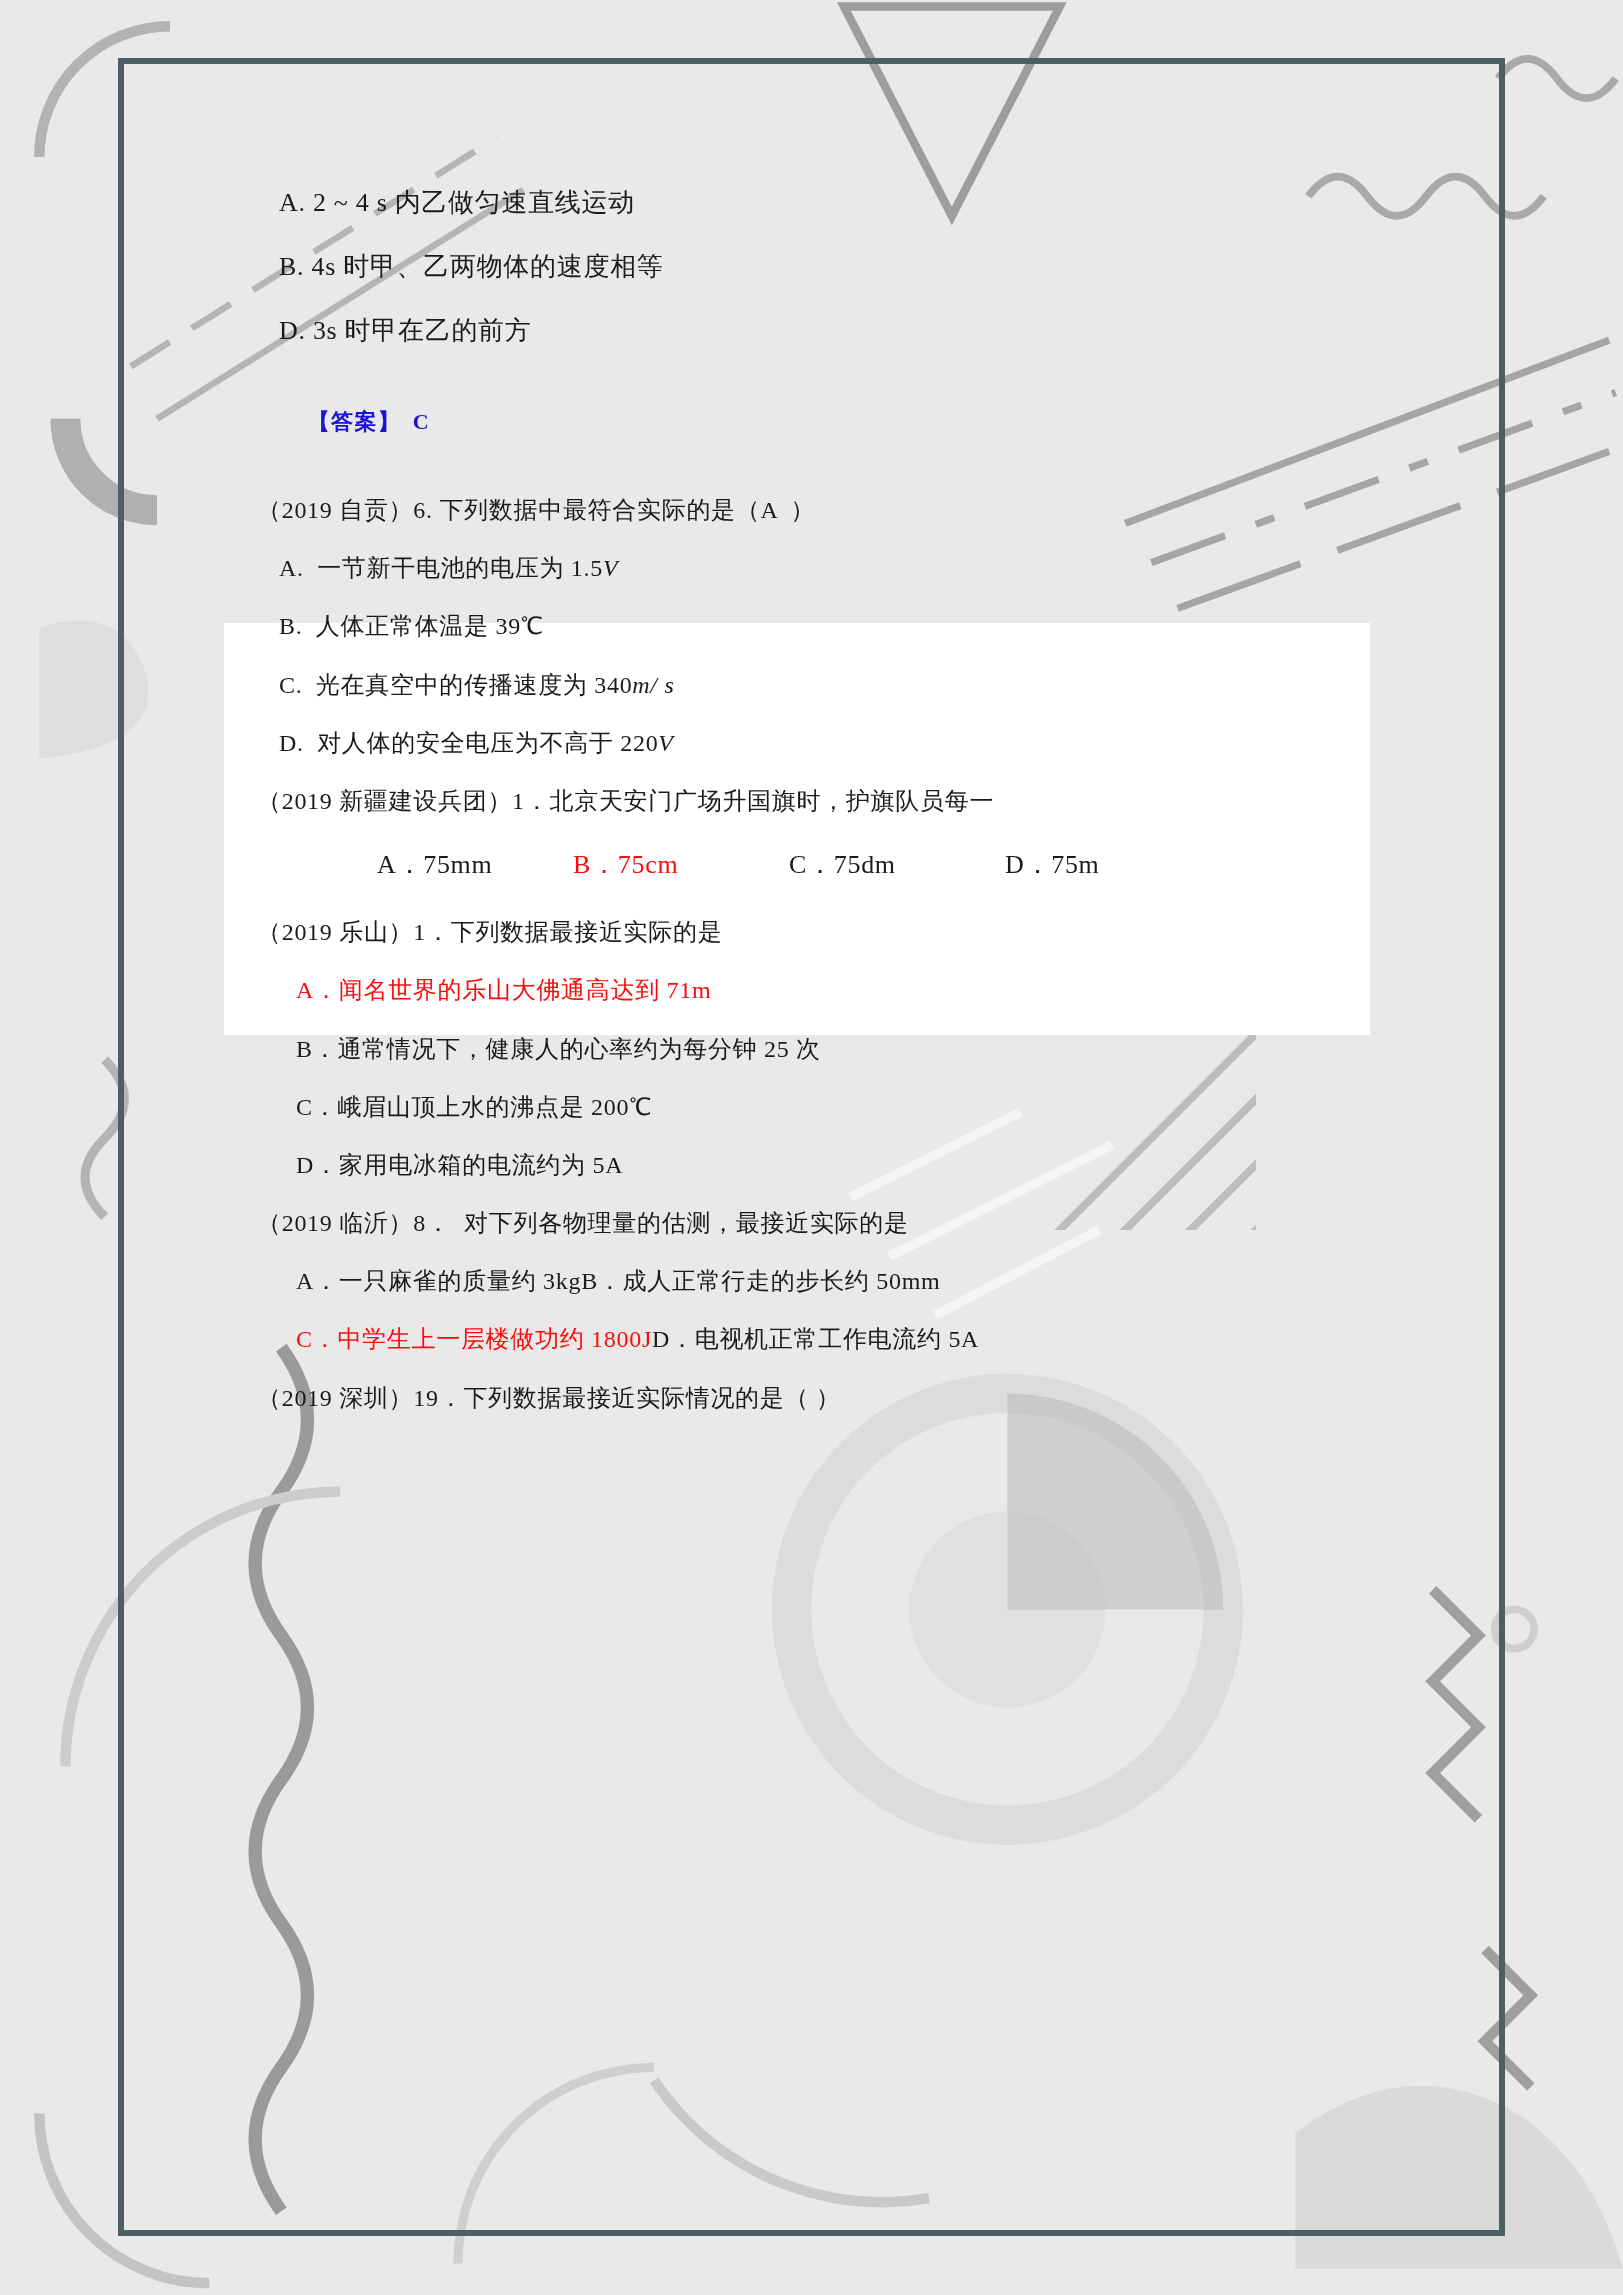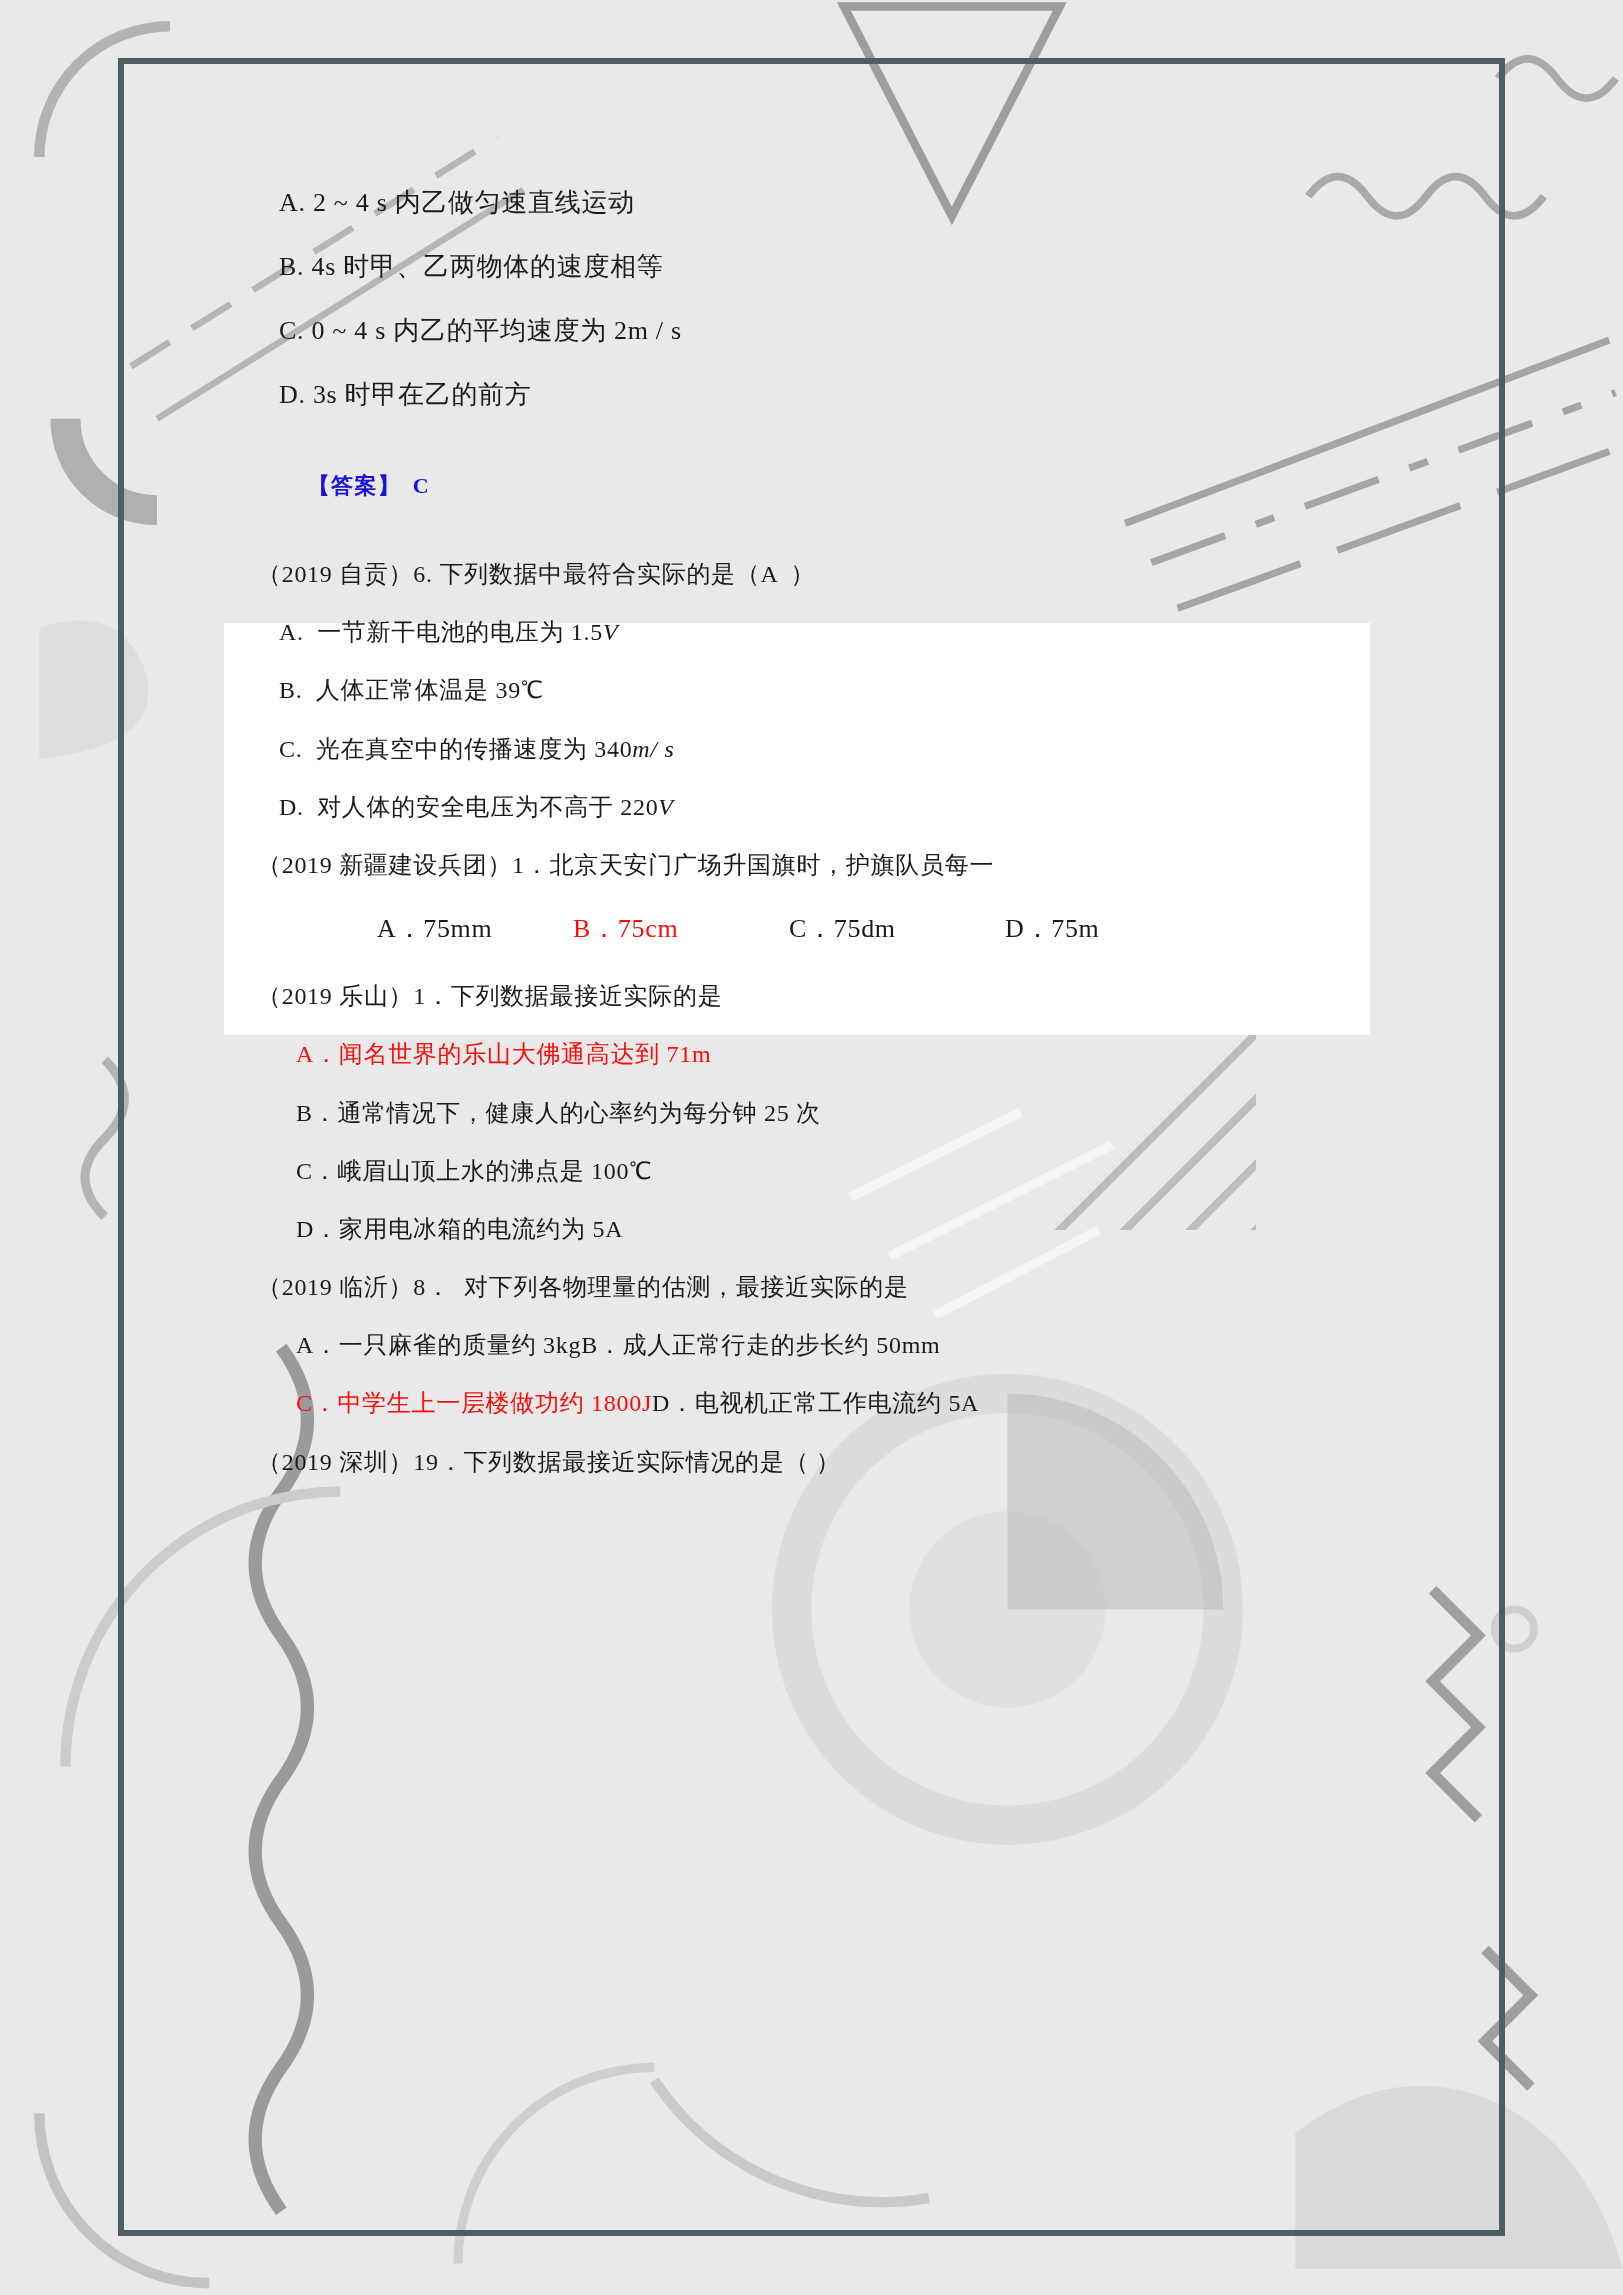--- a/index.html
+++ b/index.html
@@ -175,21 +175,20 @@
 </svg>
 
 <div id="page-frame"></div>
 
 <div id="white-block"></div>
 
 <div id="content">
 
   <div class="line indent1">A. 2 ~ 4 s 内乙做匀速直线运动</div>
   <div class="line indent1">B. 4s 时甲、乙两物体的速度相等</div>
-  <div class="line indent1">C. 0 ~ 4 s 内乙的平均速度为 2m / s</div>
   <div class="line indent1">D. 3s 时甲在乙的前方</div>
 
   <div class="line indent1">
     <span class="ans-blue">【答案】</span><span class="ans-blue" style="padding-left:11.8px">C</span>
   </div>
 
   <div class="blk">
     <div class="q-line">（2019 自贡）6. 下列数据中最符合实际的是（A  ）</div>
 
     <div class="q-line indent1"><span>A.</span>&nbsp;&nbsp;<span>一节新干电池的电压为 1.5</span><span class="ital">V</span></div>
@@ -203,21 +202,21 @@
 
   <div class="q-line">（2019 新疆建设兵团）1．北京天安门广场升国旗时，护旗队员每一</div>
 
   <div class="choice-row indent3">
     <span class="sp-a">A．75mm</span><span class="sp-b ans-red">B．75cm</span><span class="sp-c">C．75dm</span><span>D．75m</span>
   </div>
 
   <div class="q-line">（2019 乐山）1．下列数据最接近实际的是</div>
   <div class="q-line indent2 ans-red">A．闻名世界的乐山大佛通高达到 71m</div>
   <div class="q-line indent2">B．通常情况下，健康人的心率约为每分钟 25 次</div>
-  <div class="q-line indent2">C．峨眉山顶上水的沸点是 100℃</div>
+  <div class="q-line indent2">C．峨眉山顶上水的沸点是 200℃</div>
   <div class="q-line indent2">D．家用电冰箱的电流约为 5A</div>
 
   <div class="q-line">（2019 临沂）8．  对下列各物理量的估测，最接近实际的是</div>
   <div class="q-line indent2">A．一只麻雀的质量约 3kgB．成人正常行走的步长约 50mm</div>
   <div class="q-line indent2"><span class="ans-red">C．中学生上一层楼做功约 1800J</span><span>D．电视机正常工作电流约 5A</span></div>
 
   <div class="q-line">（2019 深圳）19．下列数据最接近实际情况的是（ ）</div>
 
 </div>
 

